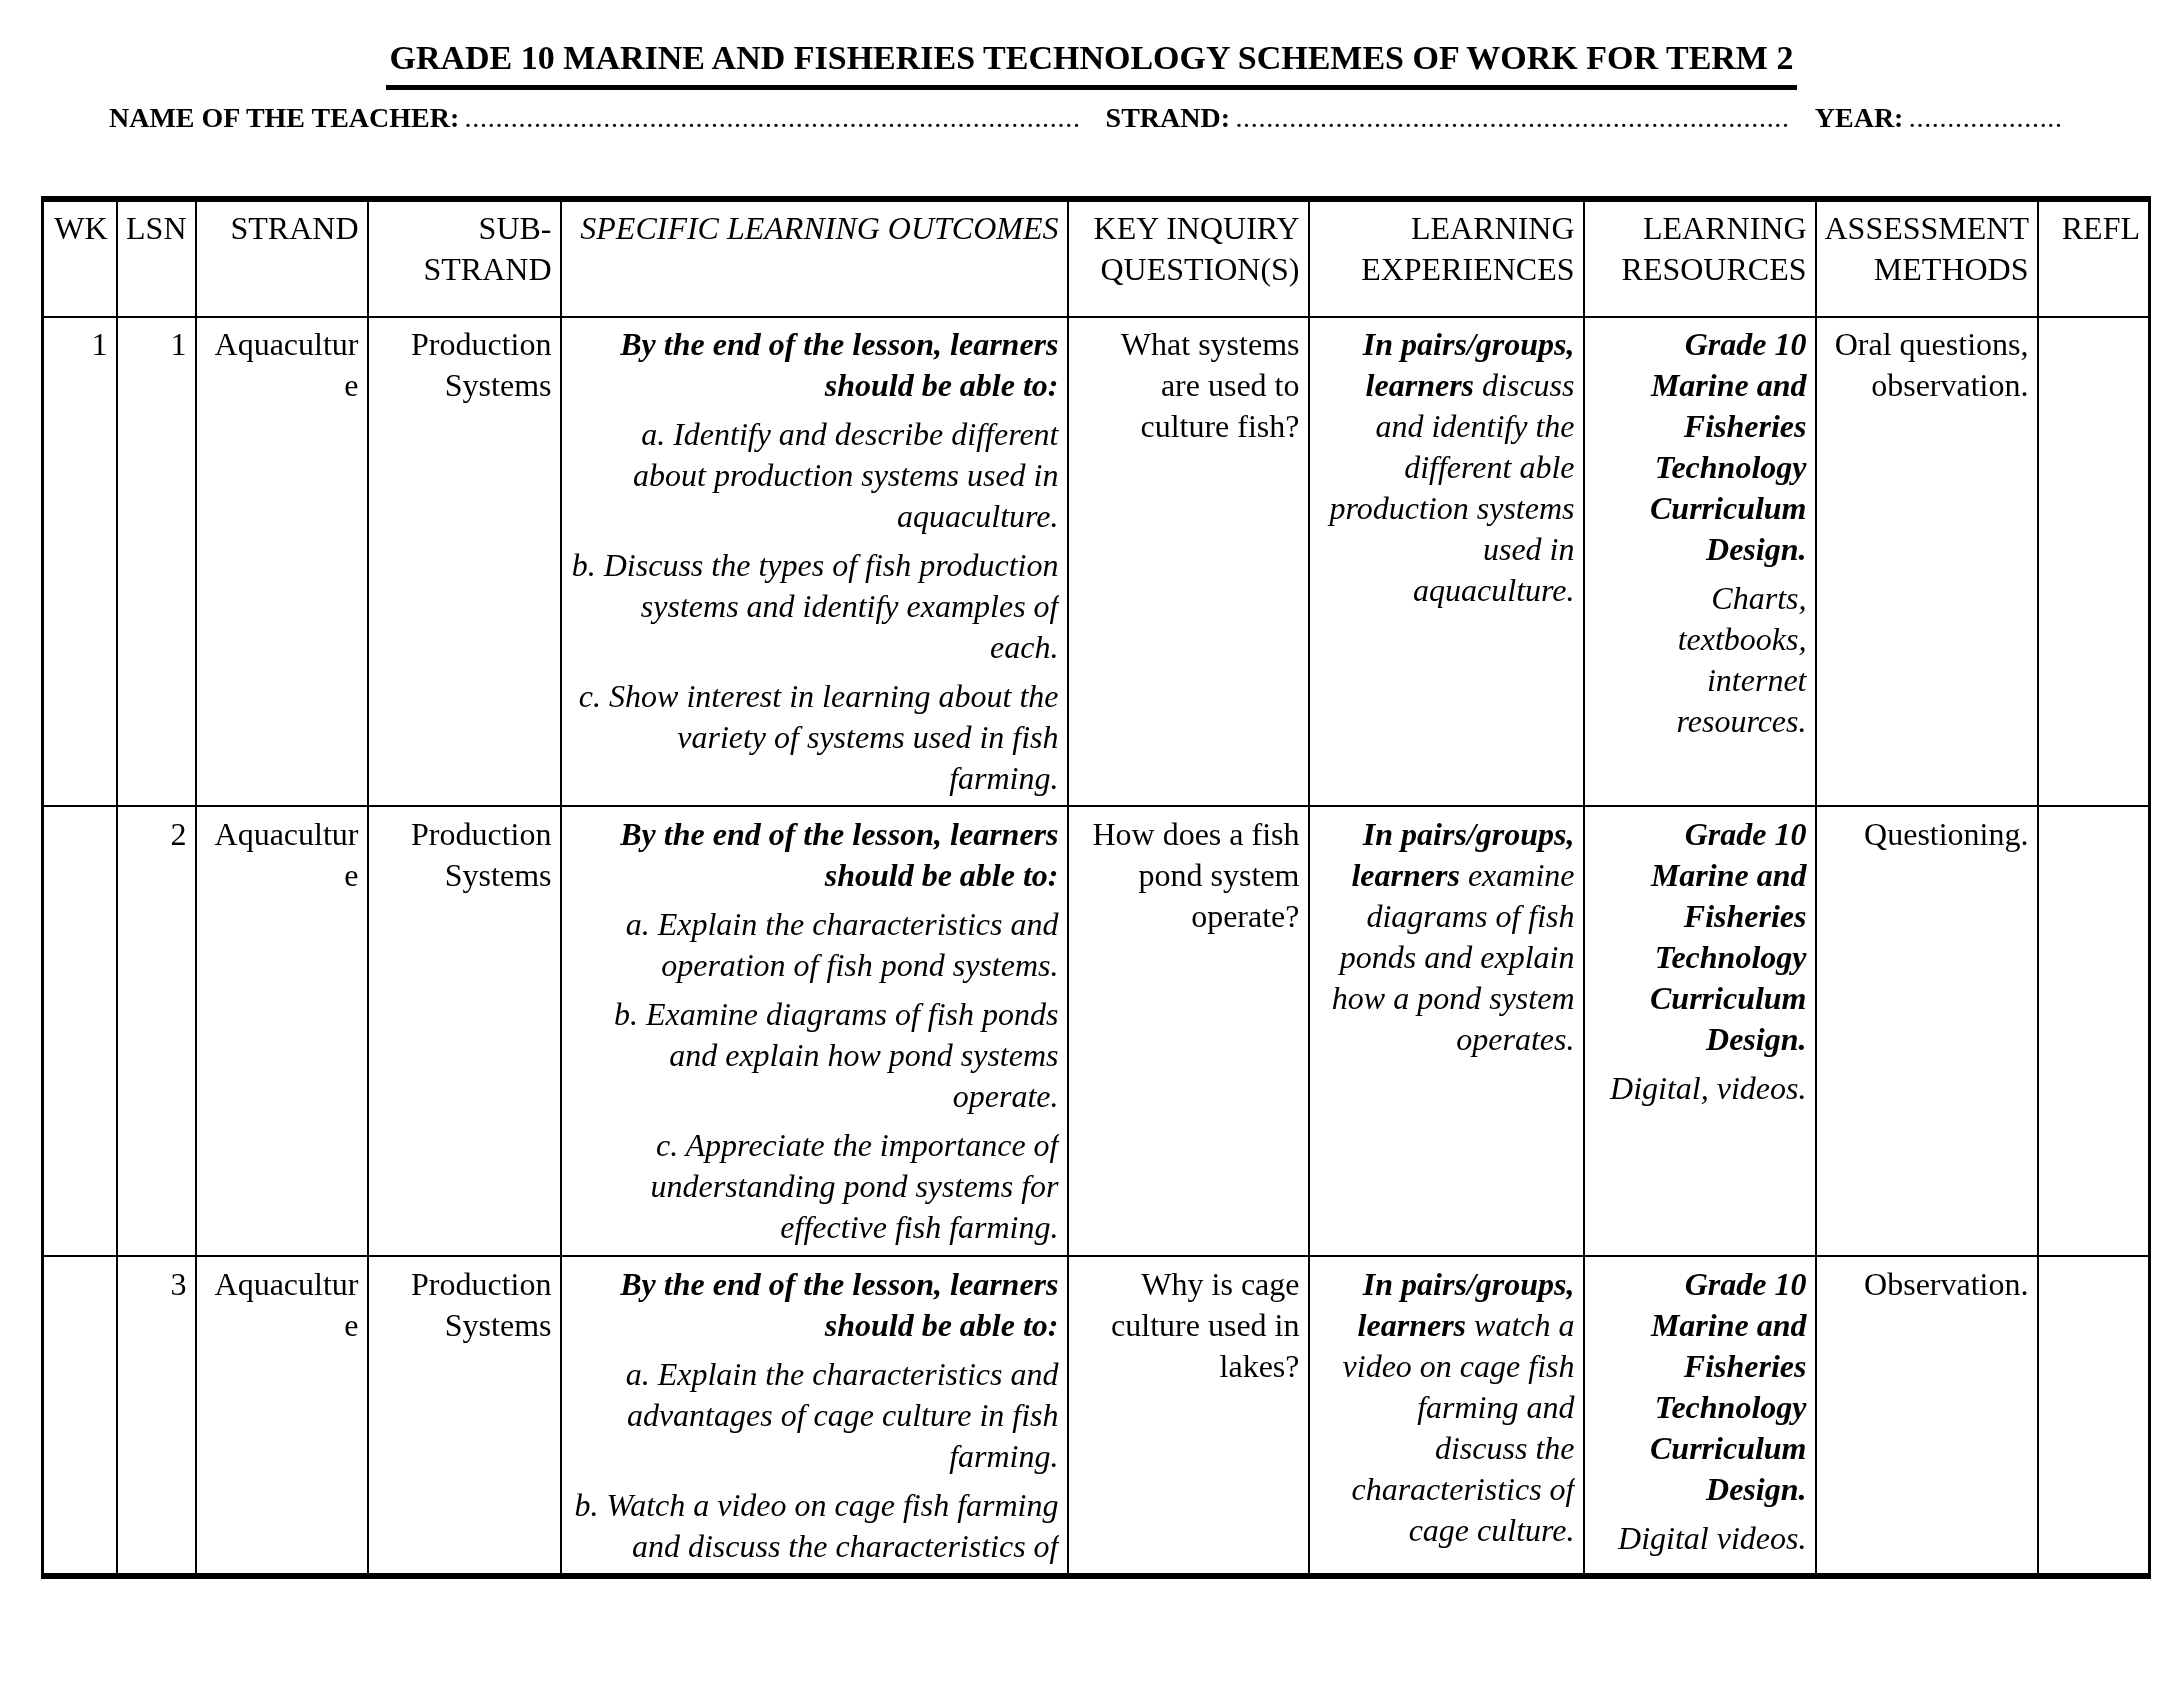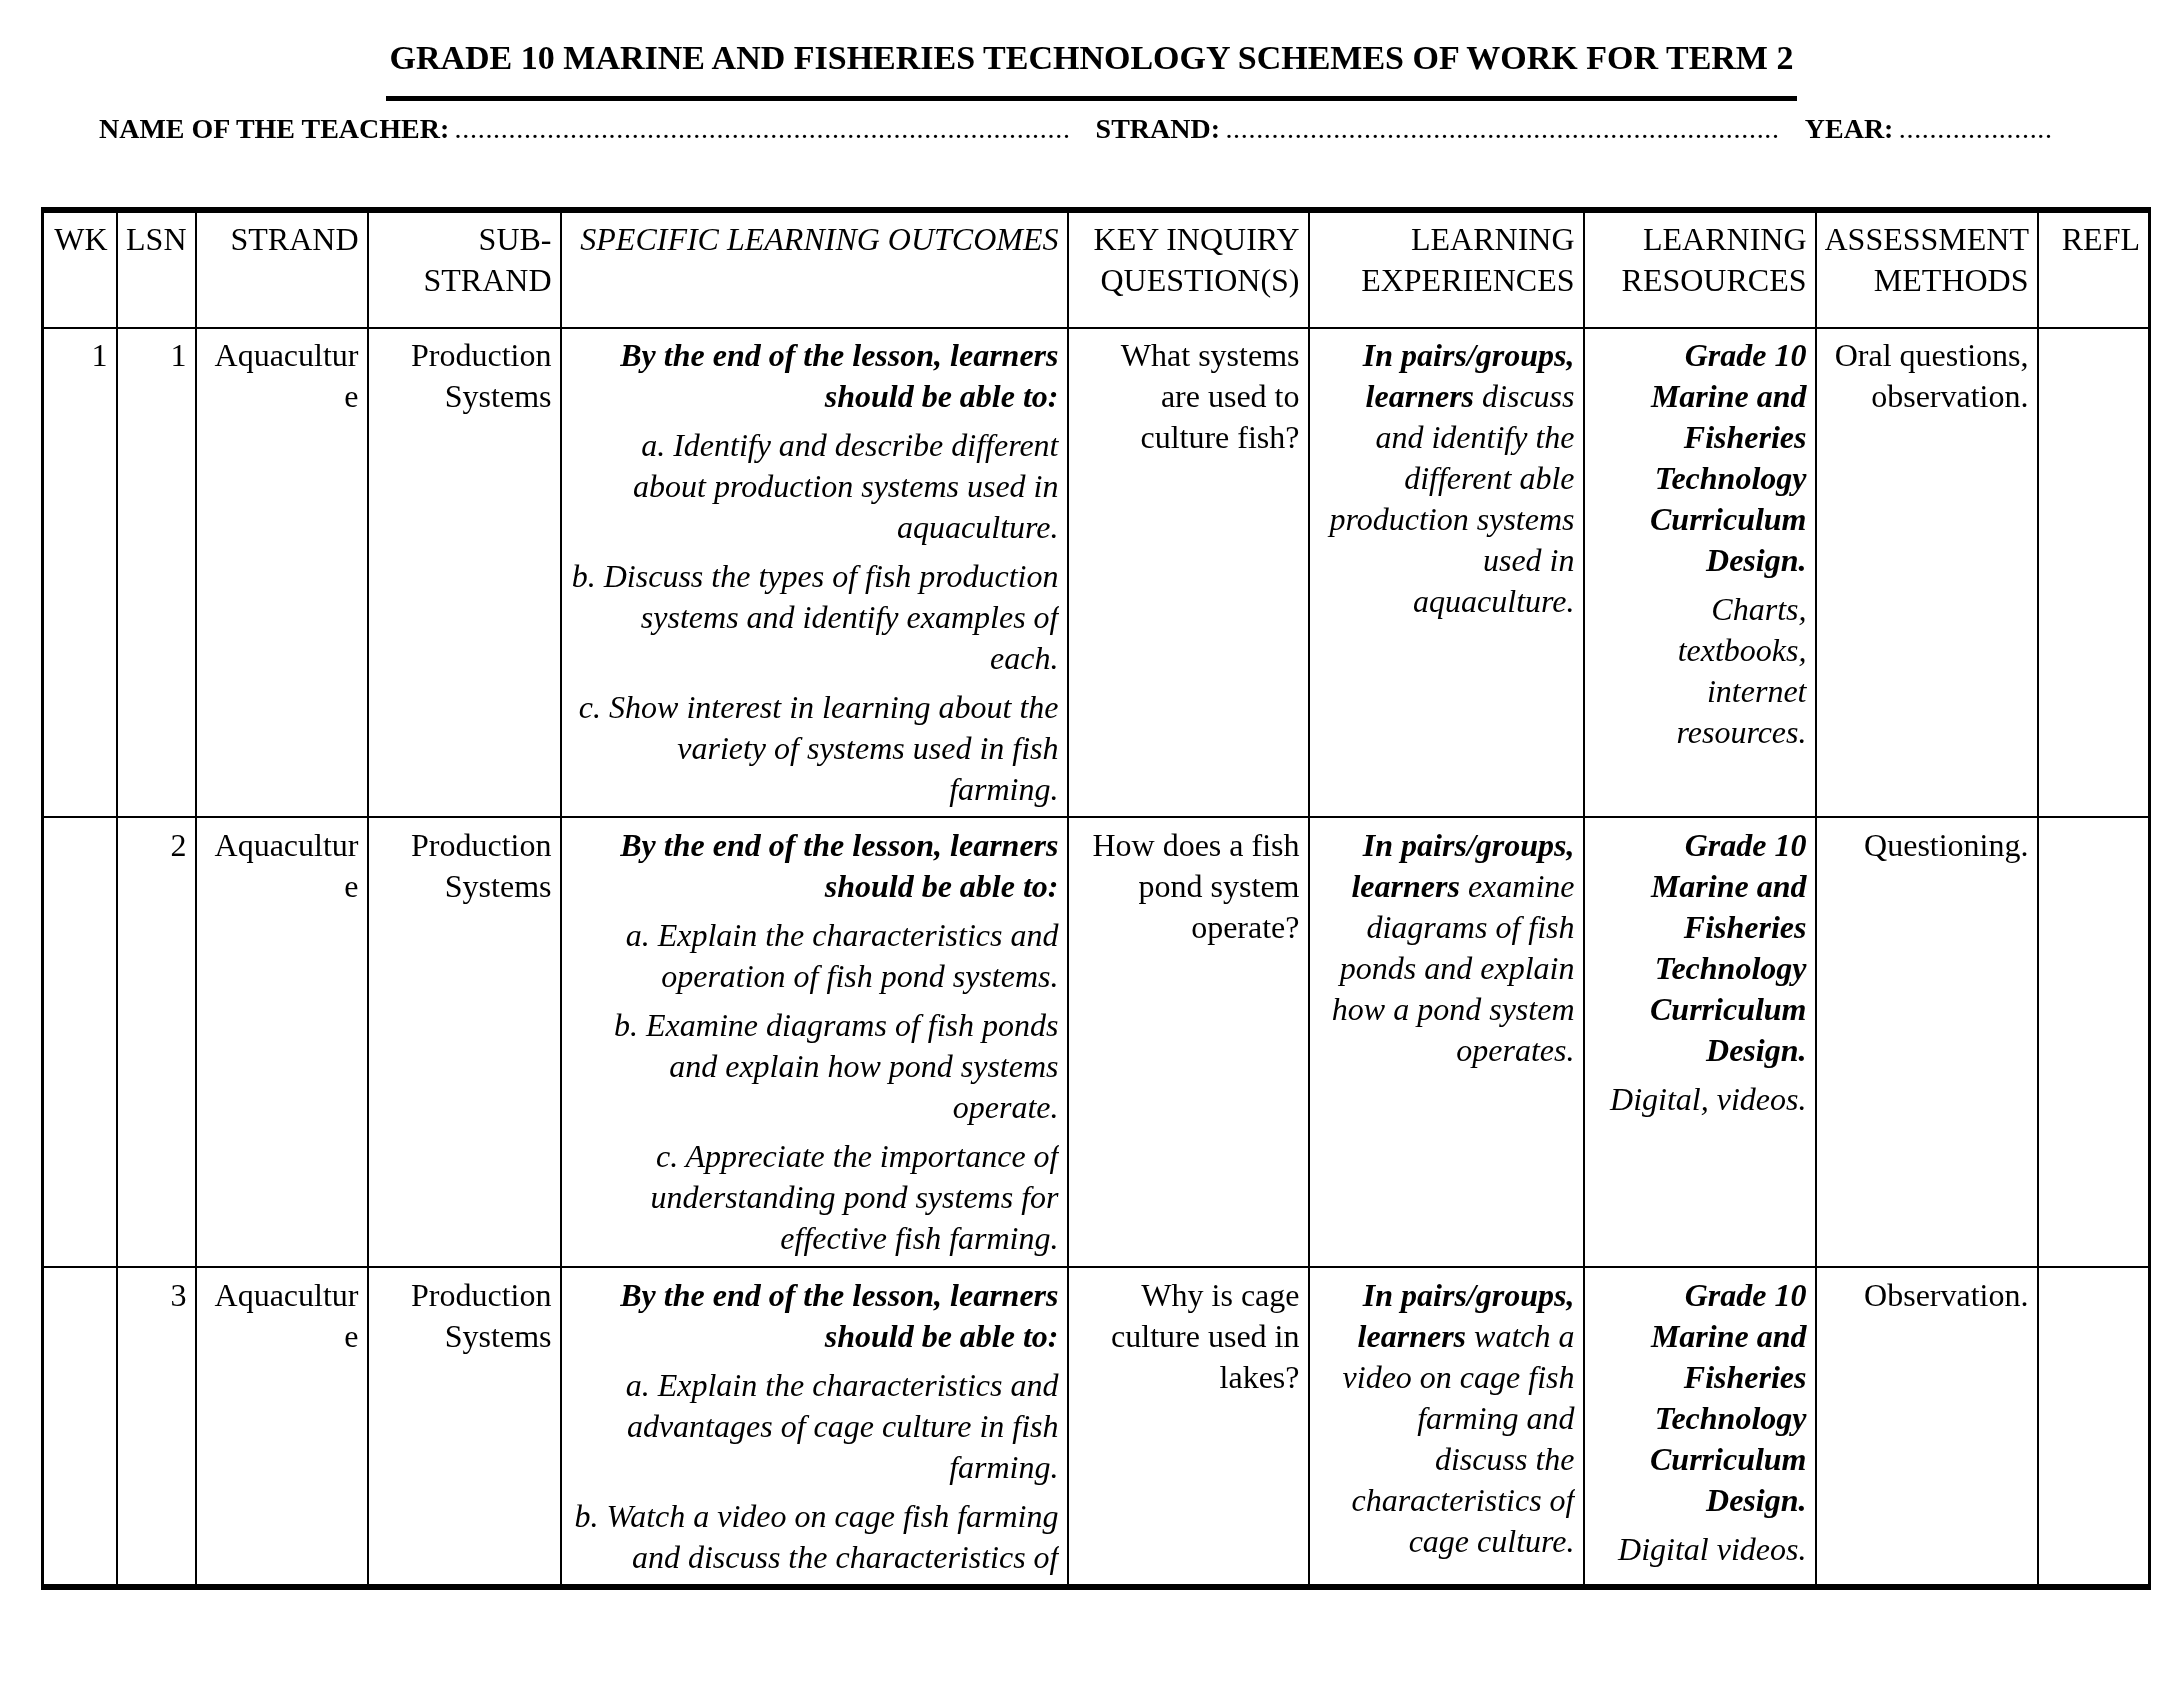--- a/index.html
+++ b/index.html
@@ -8,28 +8,28 @@
     width:2183px;height:1687px;
     background:#ffffff;color:#000;
     font-family:"Liberation Serif","DejaVu Serif",serif;
     overflow:hidden;
   }
   .title-wrap{margin-top:38px;text-align:center;}
   .doc-title{
     display:inline-block;
     font-size:34px;font-weight:bold;line-height:40px;
     border-bottom:5.3px solid #000;
-    padding:0 4px 18px 4px;
+    padding:0 4px 7px 4px;
     letter-spacing:0px;
   }
   .subline{
     margin:10.6px 0 0 99px;
     font-size:28px;line-height:34px;white-space:nowrap;
   }
-  .subline .lbl{font-weight:bold;}
+  .subline .lbl{font-weight:bold;margin-left:10px;}
   .subline .gap{margin-left:25px;}
   .subline .dots{font-weight:normal;letter-spacing:0.7px;margin-left:5.3px;}
   table.sow{
     margin:61px 0 0 41px;
     border-collapse:collapse;table-layout:fixed;
     width:2106px;
     border-top:6px solid #000;border-bottom:6px solid #000;
     border-left:3.3px solid #000;border-right:3.3px solid #000;
   }
   .sow th,.sow td{

